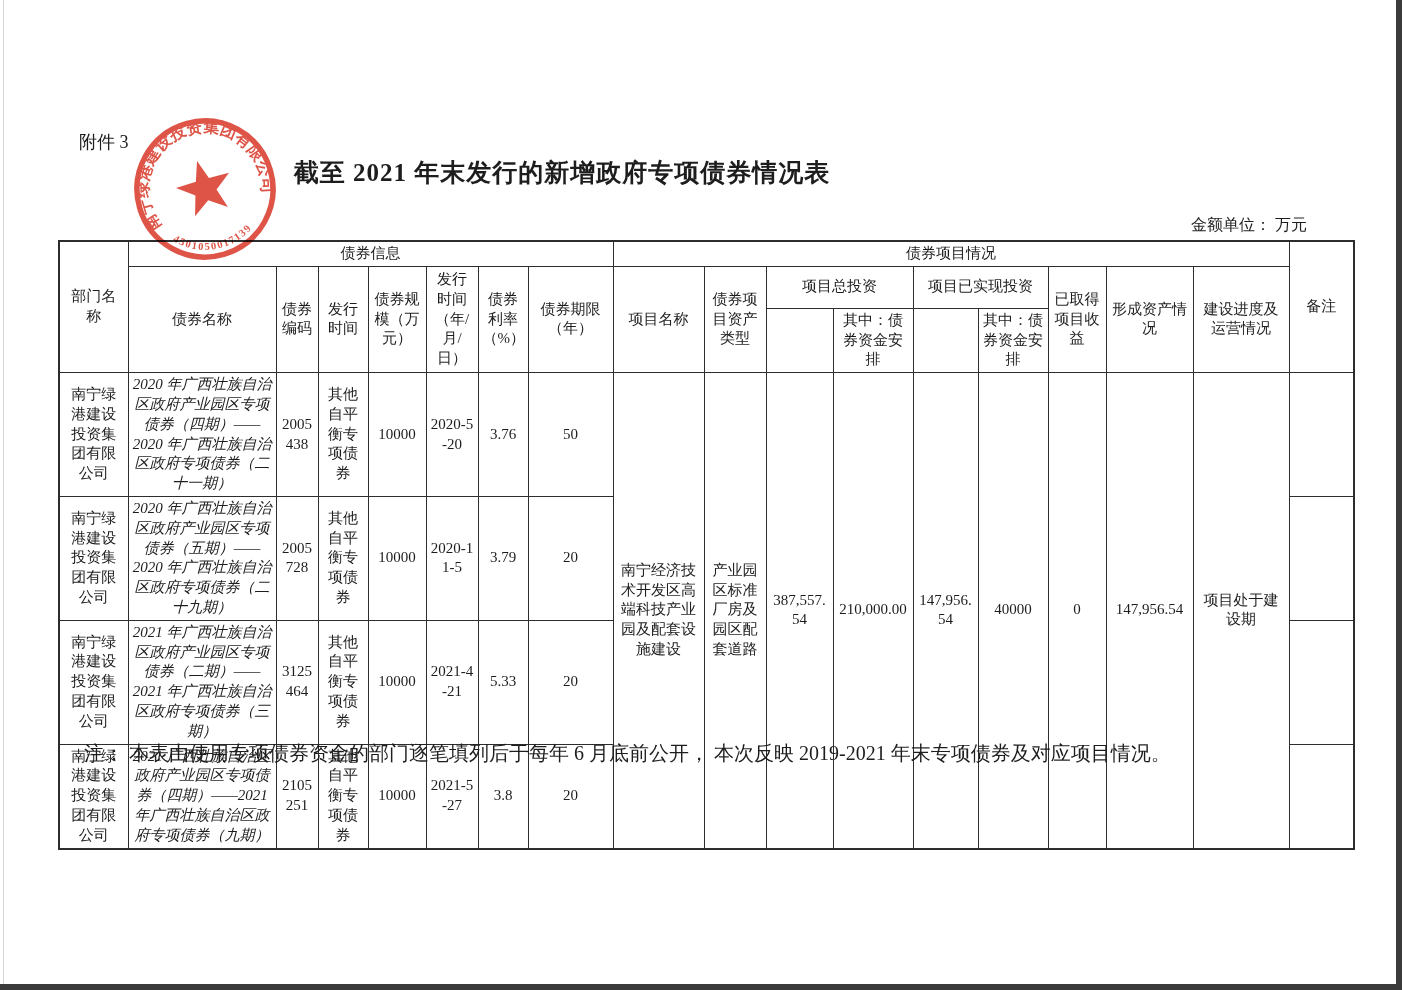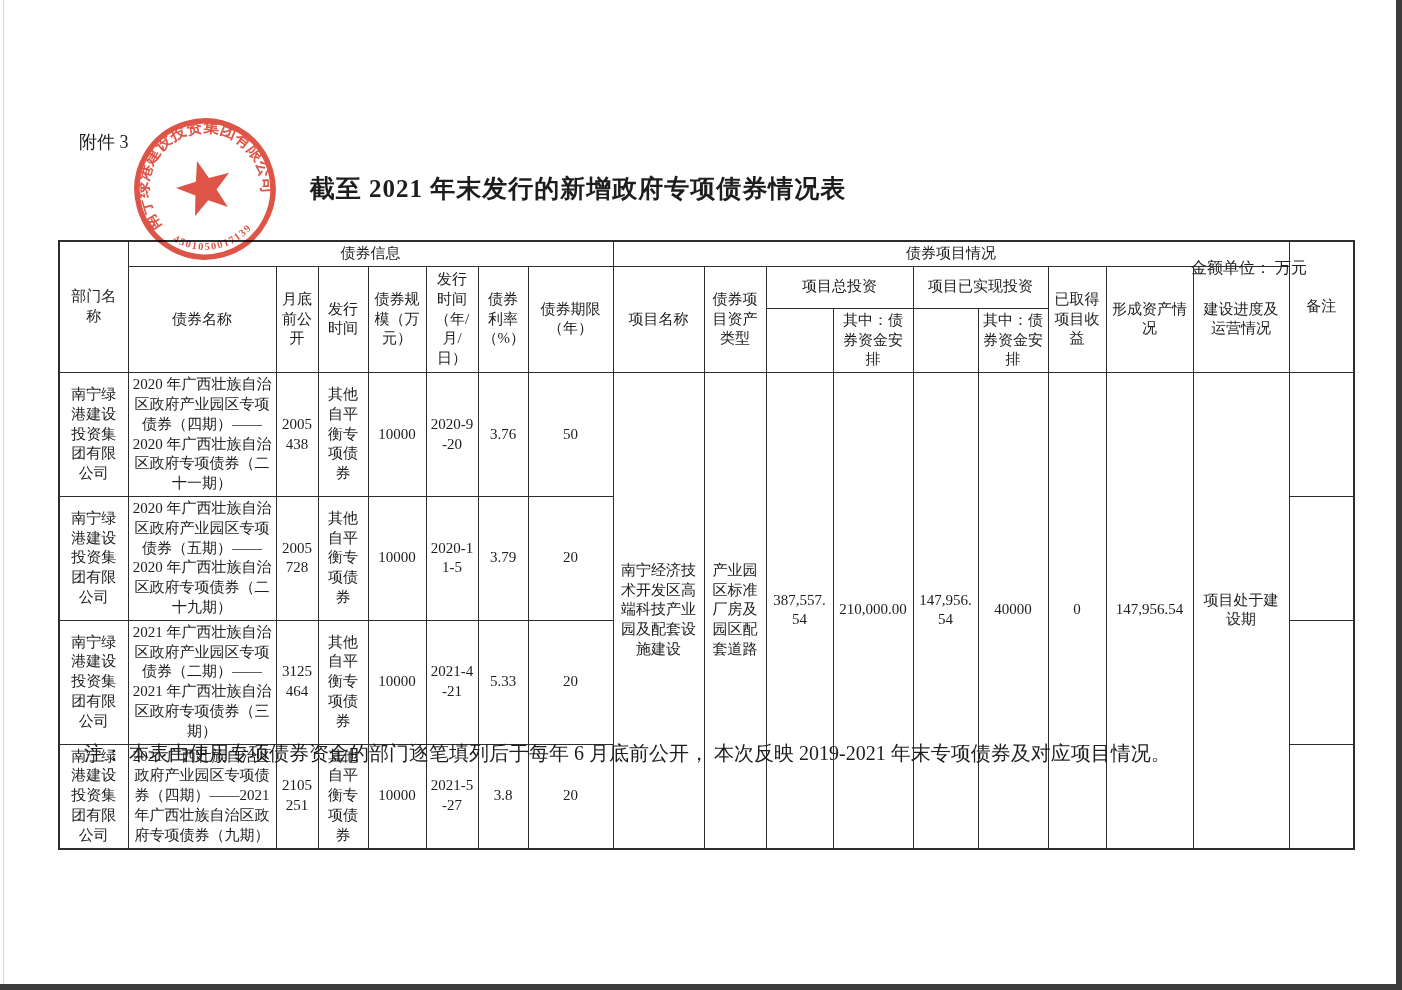--- a/index.html
+++ b/index.html
@@ -7,39 +7,39 @@
     width:1402px;height:990px;position:relative;overflow:hidden;
     background:#ffffff;color:#1d1d1d;
     font-family:"Liberation Serif","DejaVu Serif",serif;
   }
   .edge-left{position:absolute;left:3px;top:0;width:1px;height:100%;background:#d6d6d6;}
   .edge-right{position:absolute;right:0;top:0;width:6px;height:100%;background:#3b3b3b;}
   .edge-bottom{position:absolute;left:0;bottom:0;width:100%;height:6px;background:#3b3b3b;}
 
   .attachment{position:absolute;left:79px;top:86px;font-size:18px;margin-top:44px;}
   .doc-title{position:absolute;left:0;top:156px;width:1124px;text-align:center;
-    font-size:25px;font-weight:bold;letter-spacing:1px;margin:16px;}
-  .unit-label{position:absolute;top:215px;right:95px;font-size:16px;margin-top:43px;}
+    font-size:25px;font-weight:bold;letter-spacing:1px;margin:0;}
+  .unit-label{position:absolute;top:215px;right:95px;font-size:16px;}
   .footnote{position:absolute;left:84px;top:740px;font-size:20px;white-space:nowrap;}
 
   table.bond{
     position:absolute;left:58px;top:240px;width:1295px;
     border-collapse:collapse;table-layout:fixed;
     font-size:15px;border:2px solid #2d2d2d;
   }
   table.bond td{
     border:1px solid #2d2d2d;text-align:center;vertical-align:middle;
     padding:2px 4px;line-height:1.32;overflow:hidden;
   }
   tr.hh1{height:25px;} tr.hh2{height:42px;} tr.hh3{height:51px;}
   tr.rh1{height:94px;} tr.rh2{height:96px;} tr.rh3{height:92px;} tr.rh4{height:91px;}
   td.no-bb{border-bottom:none;}
   td.no-bt{border-top:none;}
   td.dept{text-align:left;padding:2px 2px 2px 7px;}
-  td.name-cell{text-align:left;padding:2px 6px;}
+  td.name-cell{text-align:left;padding:2px 6px;font-style:italic;}
   td.break{word-break:break-all;}
 
   .stamp{position:absolute;left:103px;top:87px;mix-blend-mode:multiply;}
 </style>
 </head>
 <body>
 
 <div class="edge-left"></div>
 <div class="edge-right"></div>
 <div class="edge-bottom"></div>
@@ -71,21 +71,21 @@
   </colgroup>
   <tbody>
       <tr class="hh1">
     <td rowspan="3">部门名称</td>
     <td colspan="7">债券信息</td>
     <td colspan="9">债券项目情况</td>
     <td rowspan="3">备注</td>
   </tr>
   <tr class="hh2">
     <td rowspan="2">债券名称</td>
-    <td rowspan="2">月底前公开</td>
+    <td rowspan="2">债券编码</td>
     <td rowspan="2">发行时间</td>
     <td rowspan="2">债券规模（万元）</td>
     <td rowspan="2">发行时间（年/月/日）</td>
     <td rowspan="2">债券利率（%）</td>
     <td rowspan="2">债券期限（年）</td>
     <td rowspan="2">项目名称</td>
     <td rowspan="2">债券项目资产类型</td>
     <td colspan="2" class="no-bb">项目总投资</td>
     <td colspan="2" class="no-bb">项目已实现投资</td>
     <td rowspan="2">已取得项目收益</td>
@@ -98,21 +98,21 @@
     <td class="no-bt"></td>
     <td>其中：债券资金安排</td>
   </tr>
 
   <tr class="rh1">
     <td class="dept">南宁绿港建设投资集团有限公司</td>
     <td class="name-cell">2020 年广西壮族自治区政府产业园区专项债券（四期）——2020 年广西壮族自治区政府专项债券（二十一期）</td>
     <td class="break">2005438</td>
     <td>其他自平衡专项债券</td>
     <td>10000</td>
-    <td class="break">2020-9-20</td>
+    <td class="break">2020-5-20</td>
     <td>3.76</td>
     <td>50</td>
     <td rowspan="4">南宁经济技术开发区高端科技产业园及配套设施建设</td>
     <td rowspan="4">产业园区标准厂房及园区配套道路</td>
     <td rowspan="4" class="break">387,557.54</td>
     <td rowspan="4" class="break">210,000.00</td>
     <td rowspan="4" class="break">147,956.54</td>
     <td rowspan="4" class="break">40000</td>
     <td rowspan="4">0</td>
     <td rowspan="4" class="break">147,956.54</td>

